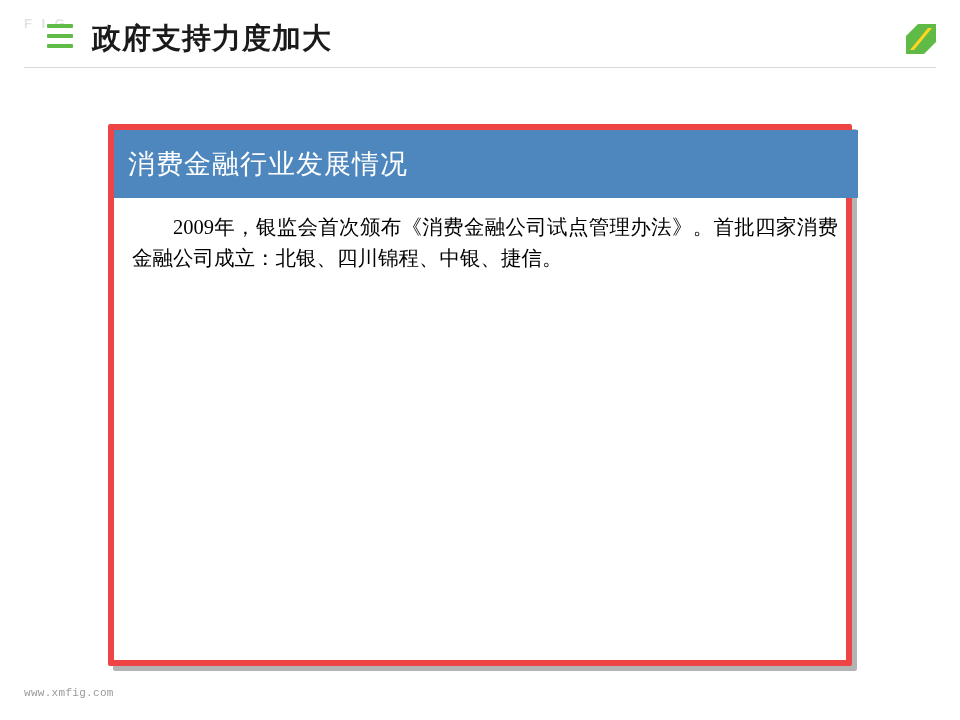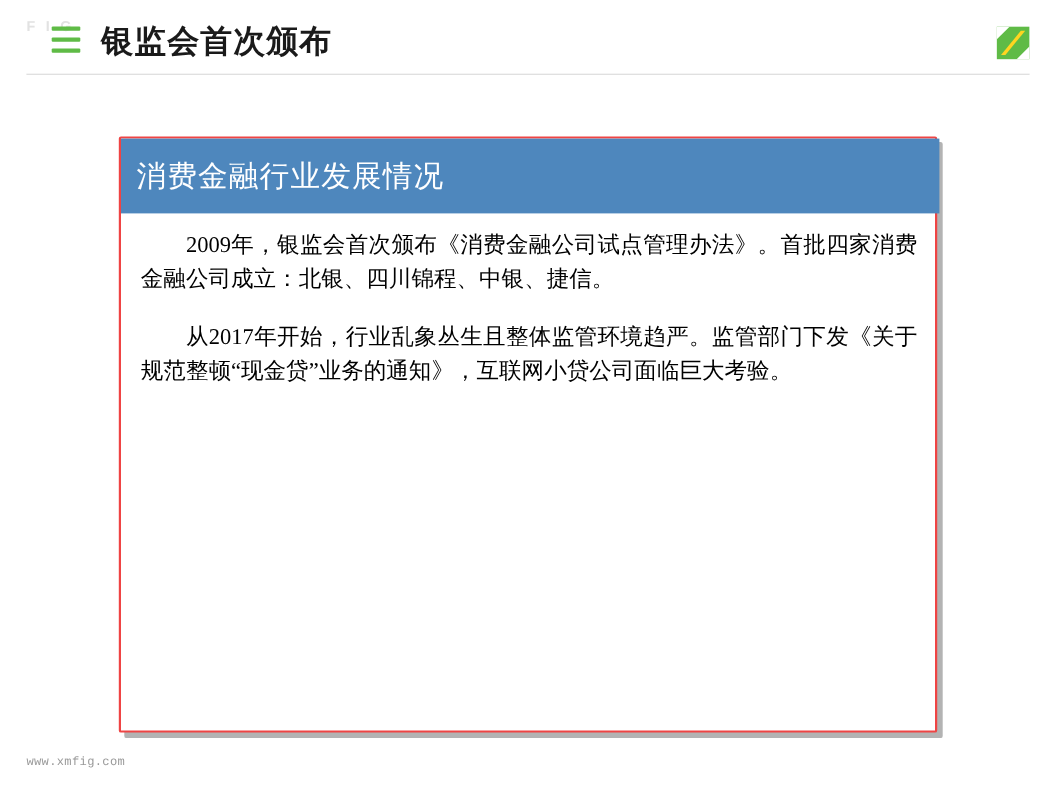--- a/index.html
+++ b/index.html
@@ -91,21 +91,21 @@
     background: #b3b3b3;
     border-radius: 2px;
   }
   .panel {
     position: absolute;
     left: 108px;
     top: 124px;
     width: 744px;
     height: 542px;
     background: #ffffff;
-    border: 2px solid #ef4444;
+    border: 6px solid #ef4444;
     border-radius: 2px;
     box-sizing: border-box;
   }
   .panel-header {
     position: absolute;
     left: 0;
     top: 0;
     width: 744px;
     height: 68px;
     background: #4e87bd;
@@ -161,40 +161,39 @@
 
   <div class="header">
     <div class="watermark-logo">F I G</div>
 
     <div class="hamburger">
       <span></span>
         <span></span>
         <span></span>
     </div>
 
-    <div class="header-title">银监会首次颁布</div>
+    <div class="header-title">政府支持力度加大</div>
 
     <svg class="brand-mark" viewBox="0 0 30 30">
       <rect x="0" y="0" width="30" height="30" fill="#5fbb46"></rect>
       <polygon points="0,0 12,0 0,12" fill="#ffffff"></polygon>
       <polygon points="30,30 18,30 30,18" fill="#ffffff"></polygon>
       <polygon points="22,4 26,4 8,26 4,26" fill="#ffd520"></polygon>
     </svg>
 
     <div class="header-rule"></div>
   </div>
 
   <div class="panel-shadow"></div>
 
   <div class="panel">
     <div class="panel-header">
       <div class="panel-header-text">消费金融行业发展情况</div>
     </div>
 
     <div class="panel-body">
       <p class="para">2009年，银监会首次颁布《消费金融公司试点管理办法》。首批四家消费金融公司成立：北银、四川锦程、中银、捷信。</p>
-      <p class="para">从2017年开始，行业乱象丛生且整体监管环境趋严。监管部门下发《关于规范整顿“现金贷”业务的通知》，互联网小贷公司面临巨大考验。</p>
     </div>
   </div>
 
   <div class="footer-url">www.xmfig.com</div>
 
 </div>
 
 </body></html>

